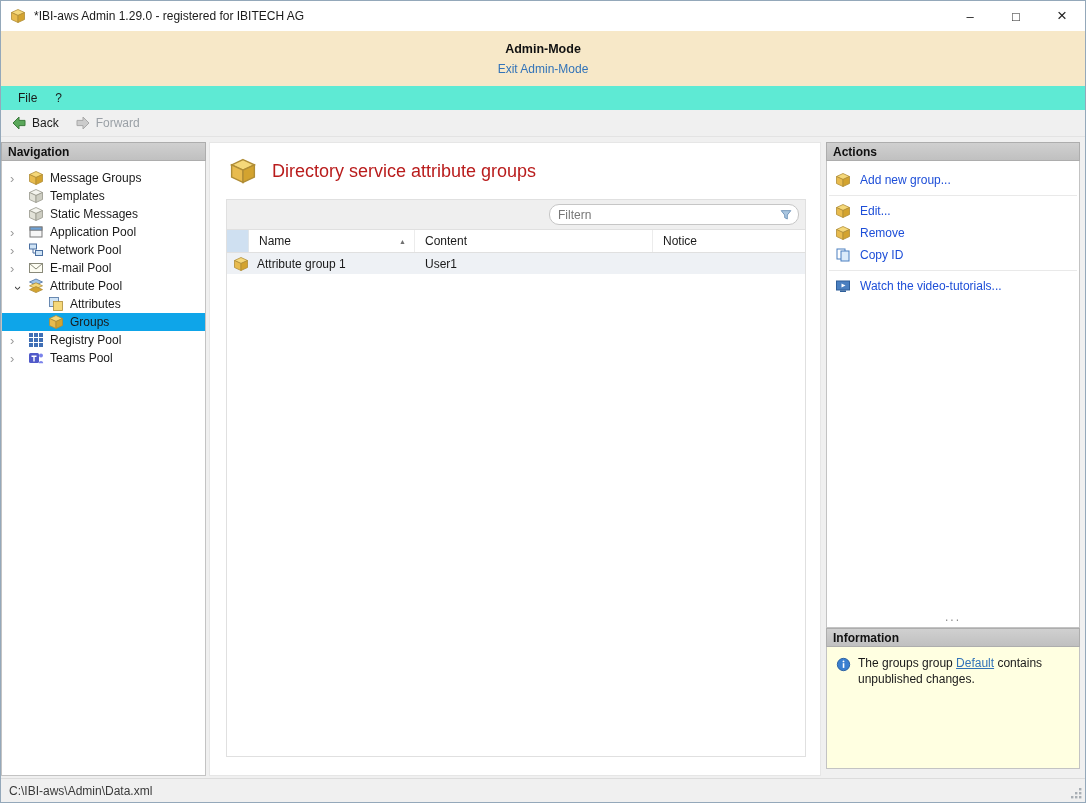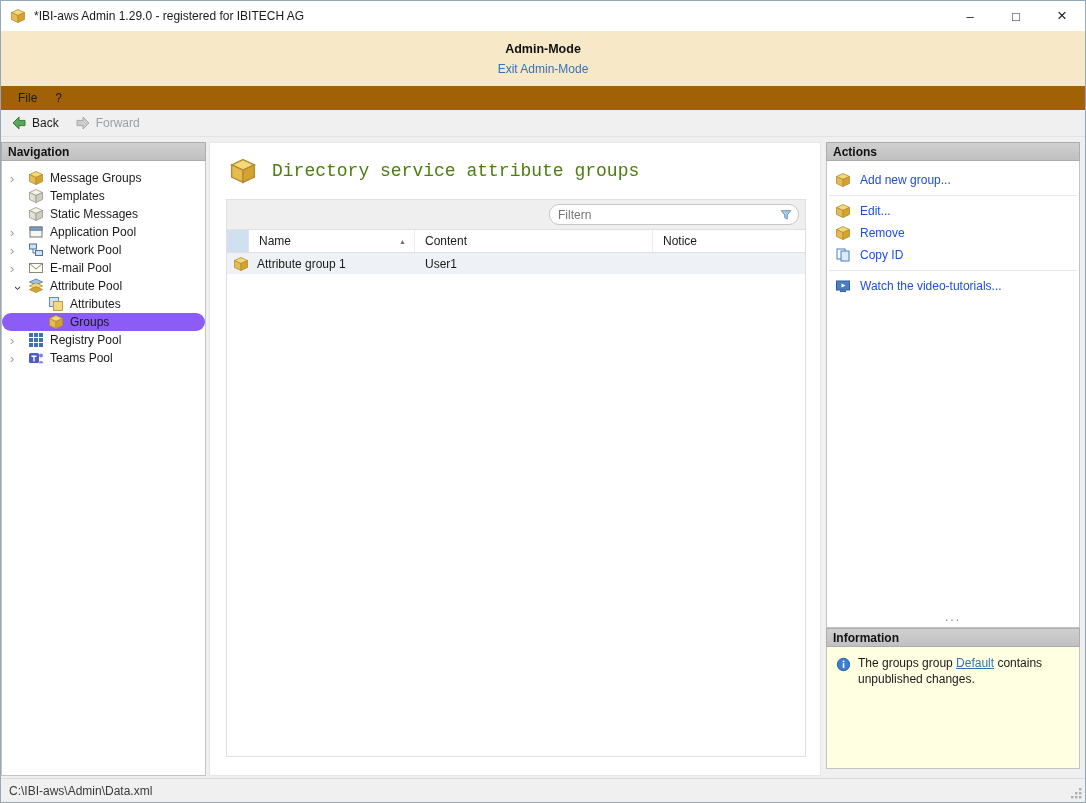--- a/index.html
+++ b/index.html
@@ -17,47 +17,47 @@
   .win-btn { width:46px; height:30px; display:flex; align-items:center; justify-content:center;
              font-size:13px; color:#222; cursor:pointer; }
   .win-btn.close { font-size:17px; }
 
   
   .banner { height:55px; background:#f7e8c8; text-align:center; padding-top:11px; }
   .banner-title { font-weight:bold; font-size:12.5px; color:#111; }
   .banner-link { display:inline-block; margin-top:6px; color:#3273b8; cursor:pointer; }
 
   
-  .menubar { height:24px; background:#a16207; display:flex; align-items:center; padding-left:8px; }
+  .menubar { height:24px; background:#5eead4; display:flex; align-items:center; padding-left:8px; }
   .menu-item { padding:3px 9px; cursor:pointer; }
   .toolbar { height:27px; background:#f0f0f0; display:flex; align-items:center; padding-left:10px;
              gap:16px; border-bottom:1px solid #e3e3e3; }
   .tool { display:flex; align-items:center; gap:5px; cursor:pointer; }
   .tool svg { width:16px; height:16px; }
   .tool.disabled { color:#9aa0a6; cursor:default; }
 
   
   .content { height:641px; display:flex; padding:5px 0 2px 0; }
   .panel-header { height:19px; background:linear-gradient(#d0d0d0,#c0c0c0); border:1px solid #adadad;
                   font-weight:bold; color:#111; padding:2px 6px; flex:none; }
   
   .nav-panel { width:205px; flex:none; display:flex; flex-direction:column; }
   .nav-body { flex:1; background:#fff; border:1px solid #c3c3c3; border-top:none; padding-top:8px; }
   .tree-item { height:18px; display:flex; align-items:center; padding-left:8px; cursor:pointer; white-space:nowrap; }
-  .tree-item.selected { background:#8b5cf6;border-radius:9px; }
+  .tree-item.selected { background:#0ea5e9; }
   .tree-item.lvl1 { padding-left:46px; }
   .chevron { width:18px; flex:none; font-size:13px; line-height:1; color:#9a9a9a; text-align:left; cursor:pointer; }
   .chevron.expanded { color:#3c3c3c; transform:rotate(90deg); transform-origin:45% 55%; text-align:center; width:18px; }
   .t-icon { width:16px; height:16px; flex:none; margin-right:6px; }
   
   .main-panel { flex:1; background:#fff; border:1px solid #e6e6e6; margin:0 5px 0 3px;
                 padding:12px 14px 18px 16px; display:flex; flex-direction:column; }
   .main-title-row { display:flex; align-items:center; gap:14px; margin:2px 0 14px 2px; }
   .main-title-row .big-icon { width:30px; height:28px; flex:none; }
-  .main-title { font-size:18px; color:#4d7c0f;font-family:Liberation Mono, monospace; }
+  .main-title { font-size:18px; color:#b91c1c; }
   .listview { flex:1; border:1px solid #e0e0e0; display:flex; flex-direction:column; background:#fff; }
   .filter-row { background:#efefef; border-bottom:1px solid #e0e0e0; padding:4px 6px; display:flex; justify-content:flex-end; flex:none; }
   .filter-box { width:250px; height:21px; background:#fff; border:1px solid #c6c6c6; border-radius:10px;
                 display:flex; align-items:center; padding:0 5px 0 8px; }
   .filter-box input { flex:1; border:none; outline:none; font:inherit; color:#444; background:transparent; }
   .filter-box input::placeholder { color:#777; }
   .filter-box svg { width:14px; height:14px; flex:none; cursor:pointer; }
   .header-row { display:flex; height:23px; border-bottom:1px solid #e0e0e0; flex:none; }
   .col-sel { width:22px; flex:none; background:#cfe0f1; border-right:1px solid #dfe5ea; }
   .col { display:flex; align-items:center; padding-left:10px; border-right:1px solid #ececec; cursor:pointer; }

